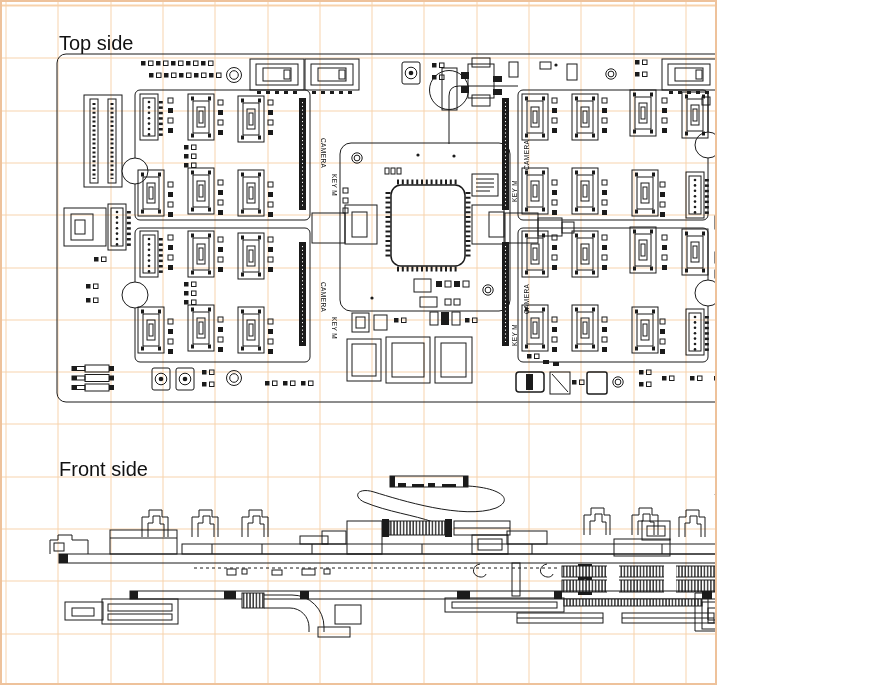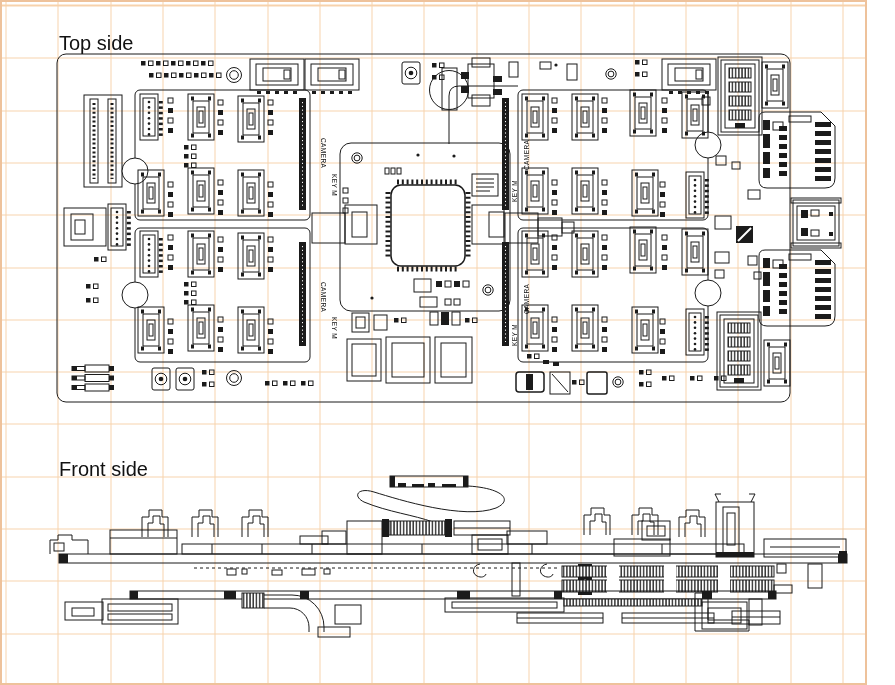--- a/index.html
+++ b/index.html
@@ -1,18 +1,18 @@
 <!DOCTYPE html>
 <html><head>
 <meta charset="utf-8">
 <style>
   html,body{margin:0;padding:0;background:#fff;}
   .canvas{
     position:relative;
-    width:867px;height:685px;
+    width:717px;height:685px;
     box-sizing:border-box;
     background-color:#ffffff;
     background-image:
       repeating-linear-gradient(to right, #f7d2ac 0 1px, transparent 1px 52.3px),
       repeating-linear-gradient(to bottom, #f7d2ac 0 1px, transparent 1px 52.3px);
     background-position:3.5px 3.5px;
     border:2px solid #eec29b;
     overflow:hidden;
     font-family:"Liberation Sans", sans-serif;
   }

